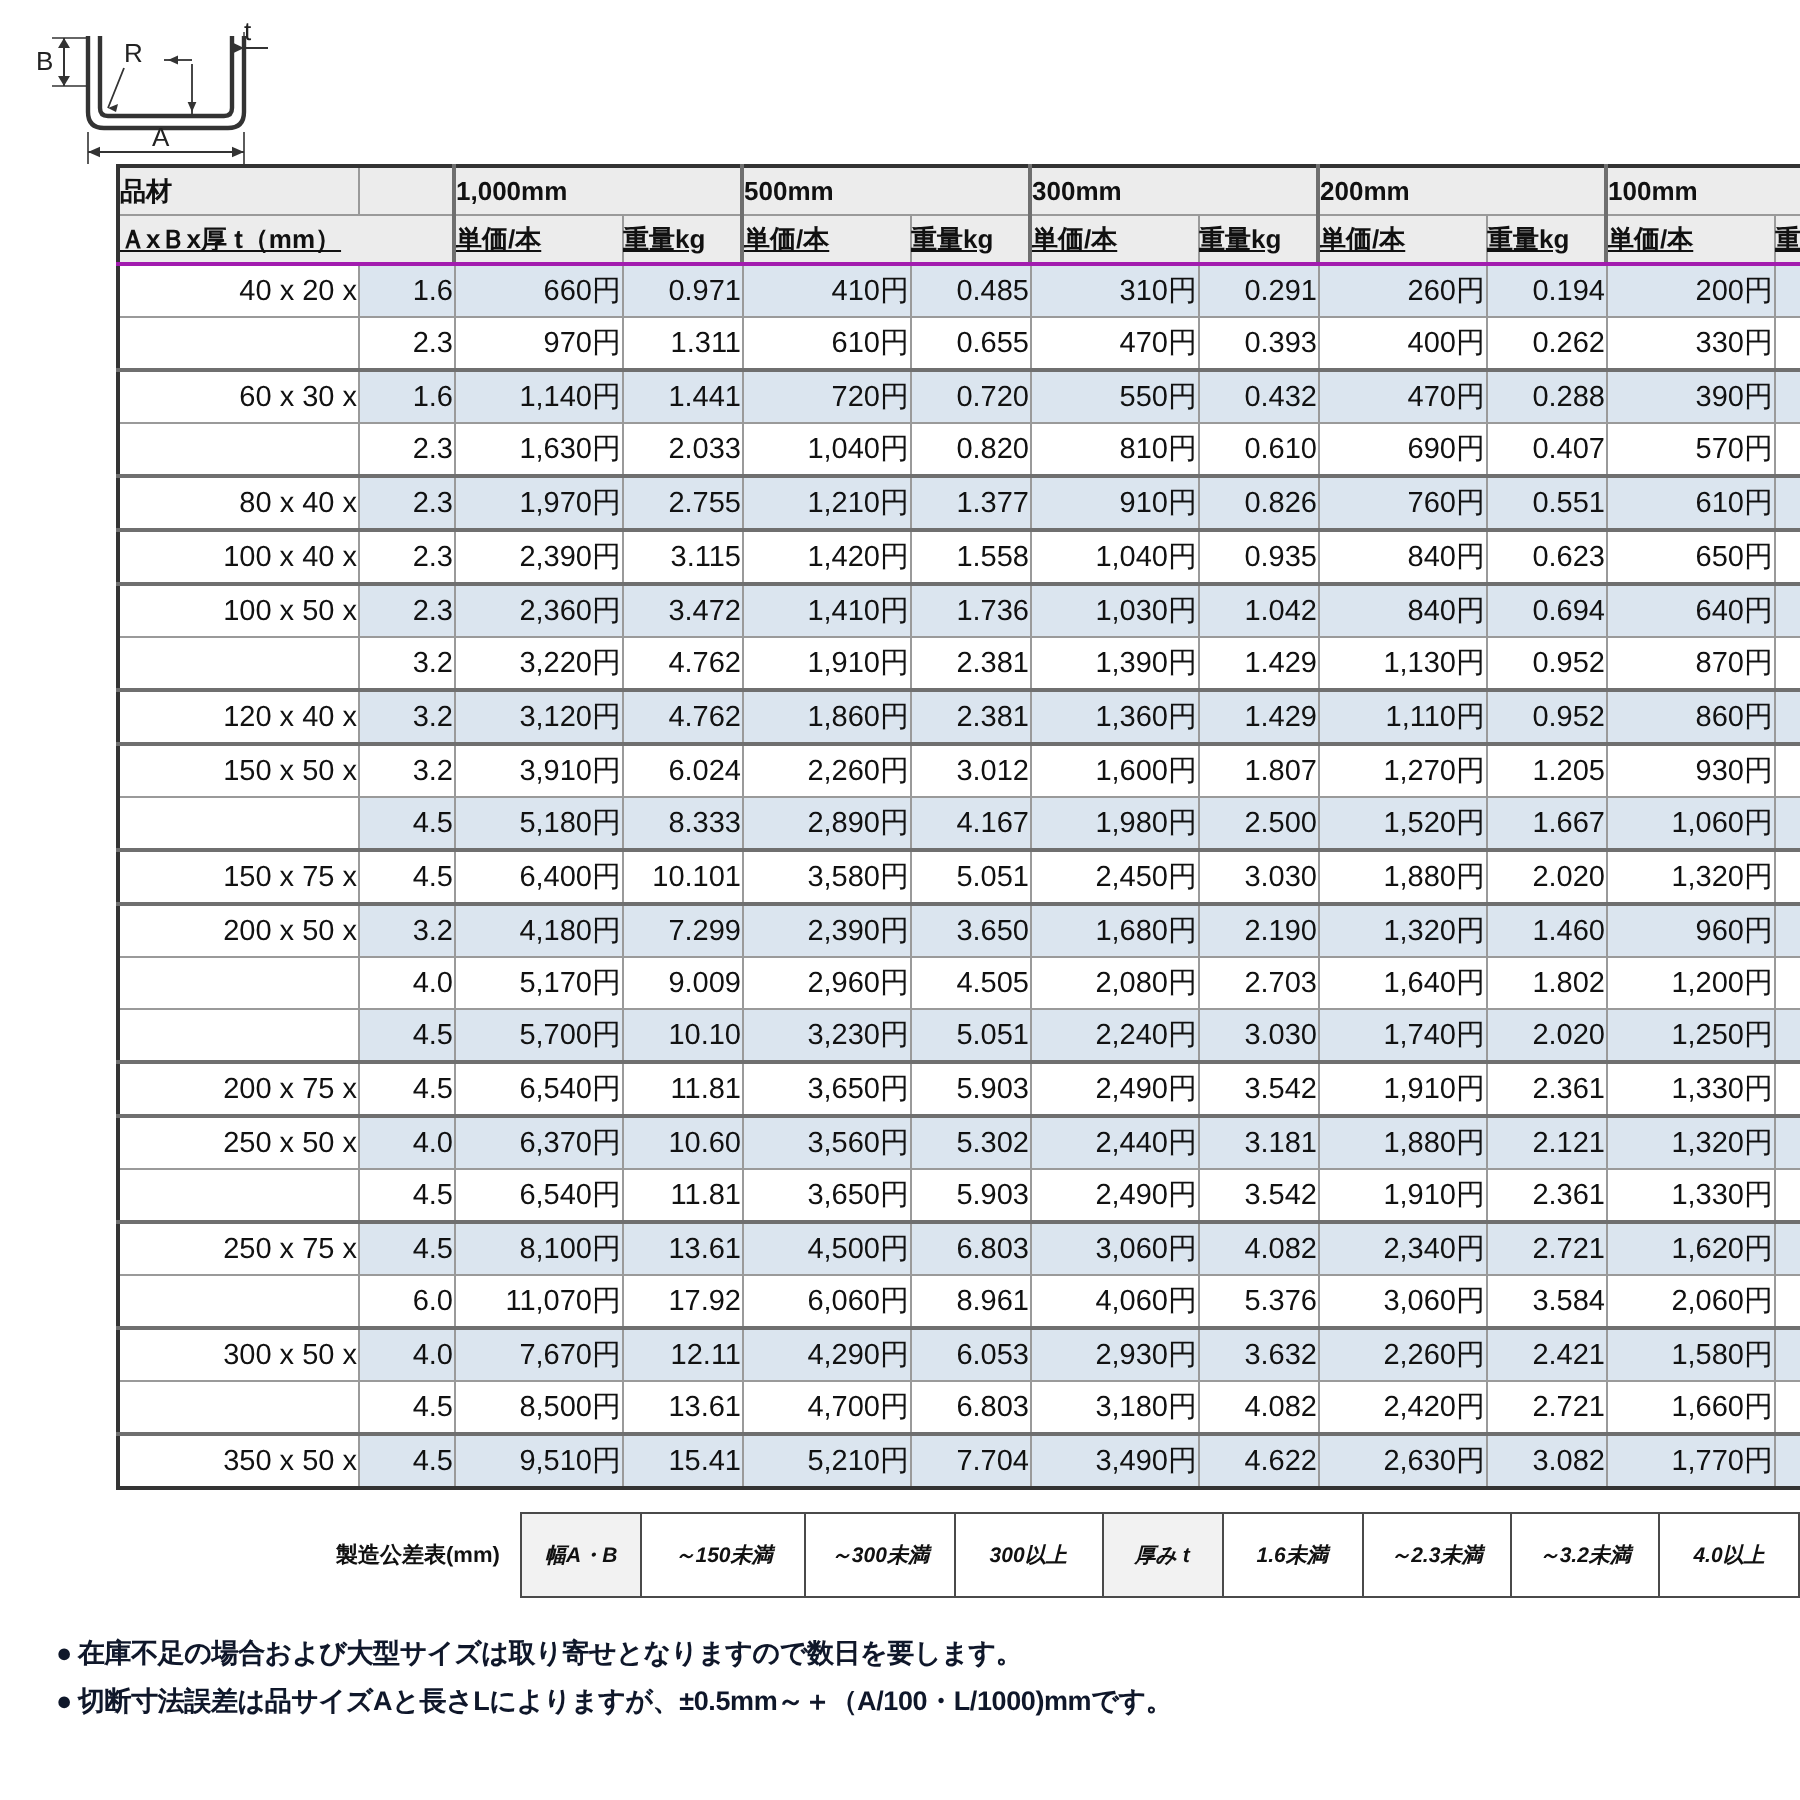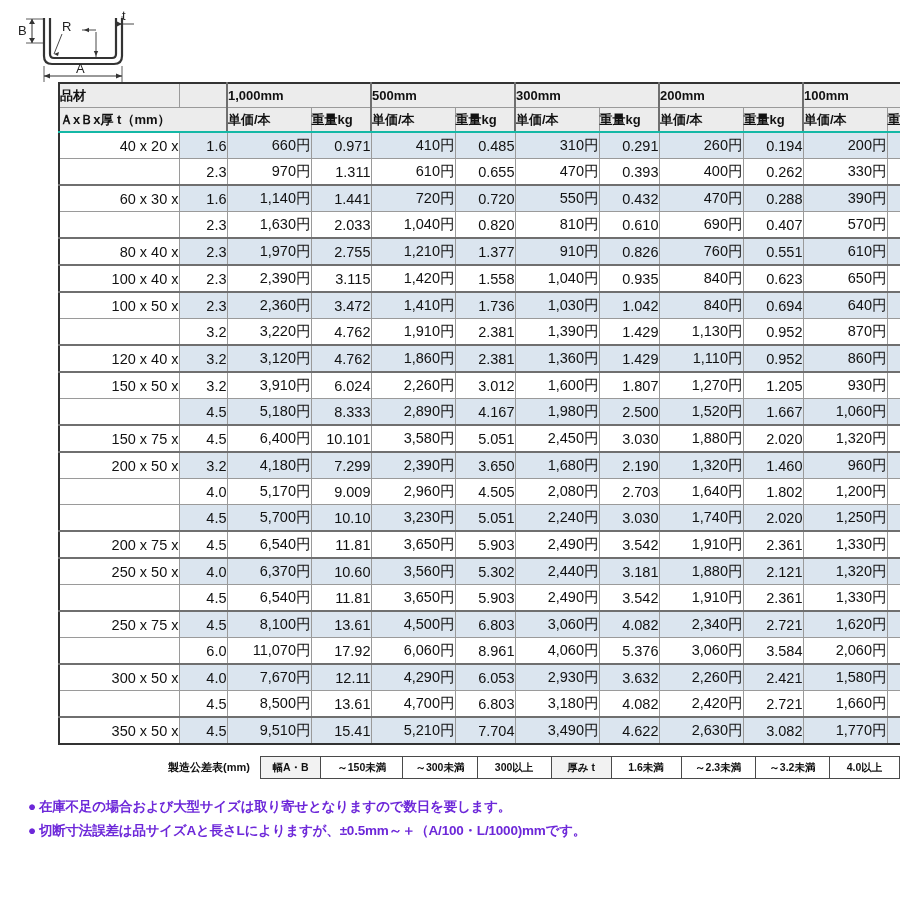--- a/index.html
+++ b/index.html
@@ -134,21 +134,21 @@
   tr.shade td.thk,
   tr.shade td.price,
   tr.shade td.wt { background: #dbe5ef; }
   tr.shade td.name { background: #ffffff; }
 
   
   tr.grp-top td { border-top: 2px solid #6f6f6f; }
   td.sep-left { border-left: 2px solid #6f6f6f; }
   thead th.sep-left { border-left: 2px solid #6f6f6f; }
   table.main { border: 2px solid #333; }
-  thead tr.r2 th { border-bottom: 2px solid #14b8a6; }
+  thead tr.r2 th { border-bottom: 2px solid #a21caf; text-decoration: underline; }
 
   
   .tol-wrap {
     display: flex;
     align-items: center;
     margin-top: 11px;
     padding-left: 168px;
   }
   .tol-label {
     font-size: 11px;
@@ -158,35 +158,36 @@
   }
   table.tol {
     border-collapse: collapse;
   }
   table.tol td {
     border: 1px solid #4a4a4a;
     font-size: 10.5px;
     font-weight: bold;
     text-align: center;
     height: 19px;
-    padding: 1px 4px;
+    padding: 11px 4px;
     white-space: nowrap;
     background: #fff;
+    font-style: italic;
   }
   table.tol td.hd { background: #f2f2f2; }
   .tol-w1 { width: 52px; }
   .tol-w2 { width: 74px; }
   .tol-w3 { width: 66px; }
   .tol-w4 { width: 62px; }
 
   
   .notes {
     margin-top: 16px;
     padding-left: 28px;
-    color: #6d28d9;
+    color: #0f172a;
   }
   .note-line {
     font-size: 13.5px;
     font-weight: bold;
     letter-spacing: -0.2px;
     line-height: 1.75;
     white-space: nowrap;
   }
   .bullet { margin-right: 3px; }
 </style>

